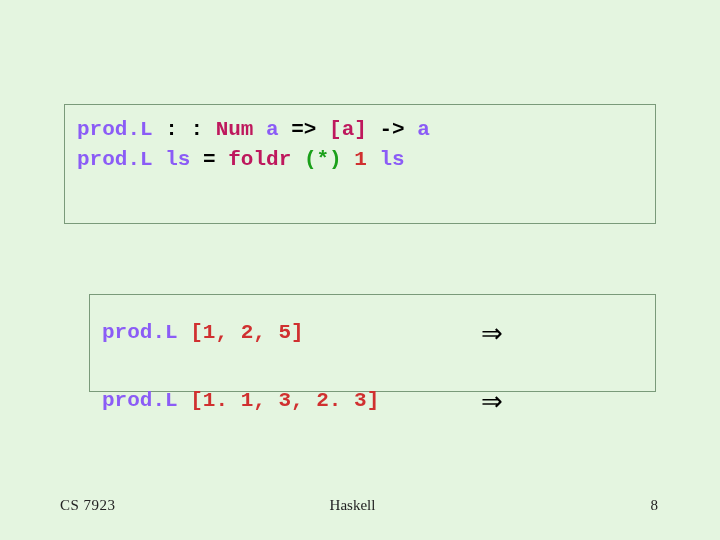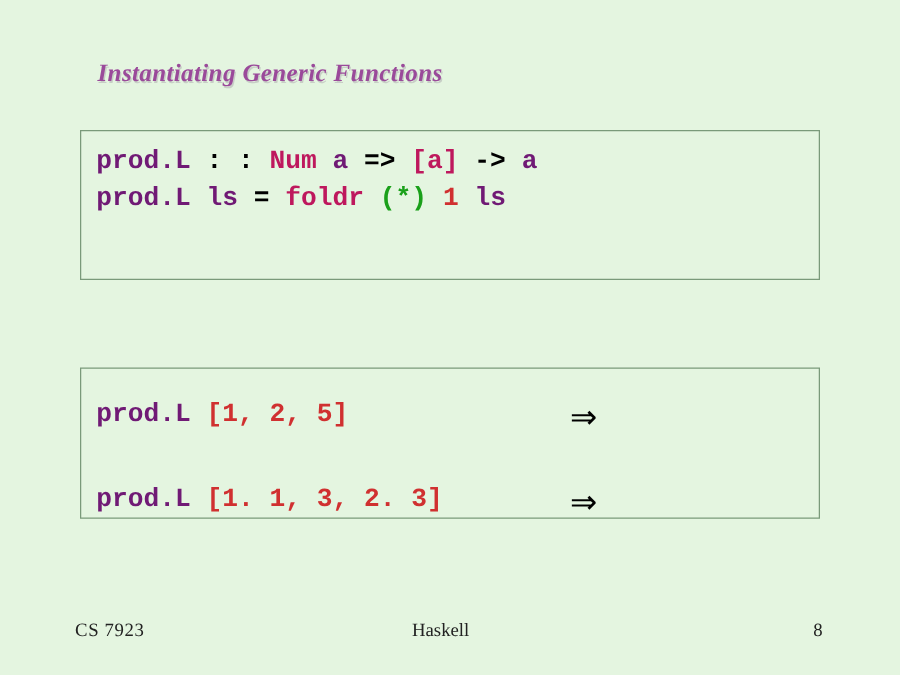--- a/index.html
+++ b/index.html
@@ -32,30 +32,30 @@
   .codebox {
     position: absolute;
     left: 64px;
     right: 64px;
     border: 1px solid #7a9a7a;
     background: #e4f5e0;
     padding: 10px 12px 28px 12px;
     box-sizing: border-box;
   }
   .box1 { top: 104px; height: 120px; }
-  .box2 { top: 294px; height: 121px; }
+  .box2 { top: 294px; height: 98px; margin-left: 25px; }
   .codeline {
     font-family: "Courier New", monospace;
     font-weight: bold;
     font-size: 21px;
     line-height: 30px;
     white-space: pre;
     color: #000;
   }
-  .tk-nav   { color: #701a75; }   
+  .tk-nav   { color: #8b5cf6; }   
   .tk-black { color: #000000; }   
   .tk-blue  { color: #be185d; }   
   .tk-green { color: #1aa01a; }   
   .tk-red   { color: #d03030; }   
 
   .arrow {
     font-family: Georgia, serif;
     font-size: 26px;
     color: #000;
     display: inline-block;
@@ -82,21 +82,20 @@
   }
   .footer .course { position: absolute; left: 60px;  bottom: 0; letter-spacing: 0.5px;}
   .footer .topic  { position: absolute; left: 0; right:15px; text-align:center; bottom: 0; }
   .footer .page   { position: absolute; right: 62px; bottom: 0; }
 </style>
 </head>
 <body>
 
 <div class="slide">
 
-  <div class="title">Instantiating Generic Functions</div>
 
   <div class="codebox box1">
     <div class="codeline"><span class="tk-nav">prod.L</span><span class="tk-black"> : : </span><span class="tk-blue">Num</span><span class="tk-nav"> a </span><span class="tk-black">=&gt; </span><span class="tk-blue">[a]</span><span class="tk-black"> -&gt; </span><span class="tk-nav">a</span></div>
     <div class="codeline"><span class="tk-nav">prod.L</span><span class="tk-nav"> ls </span><span class="tk-black">= </span><span class="tk-blue">foldr</span><span> </span><span class="tk-green">(*)</span><span class="tk-red"> 1 </span><span class="tk-nav">ls</span></div>
   </div>
 
   <div class="codebox box2">
     <div class="exrow">
       <div class="codeline"><span class="tk-nav">prod.L</span><span class="tk-red"> [1, 2, 5]</span></div>
       <div class="gap"></div>

